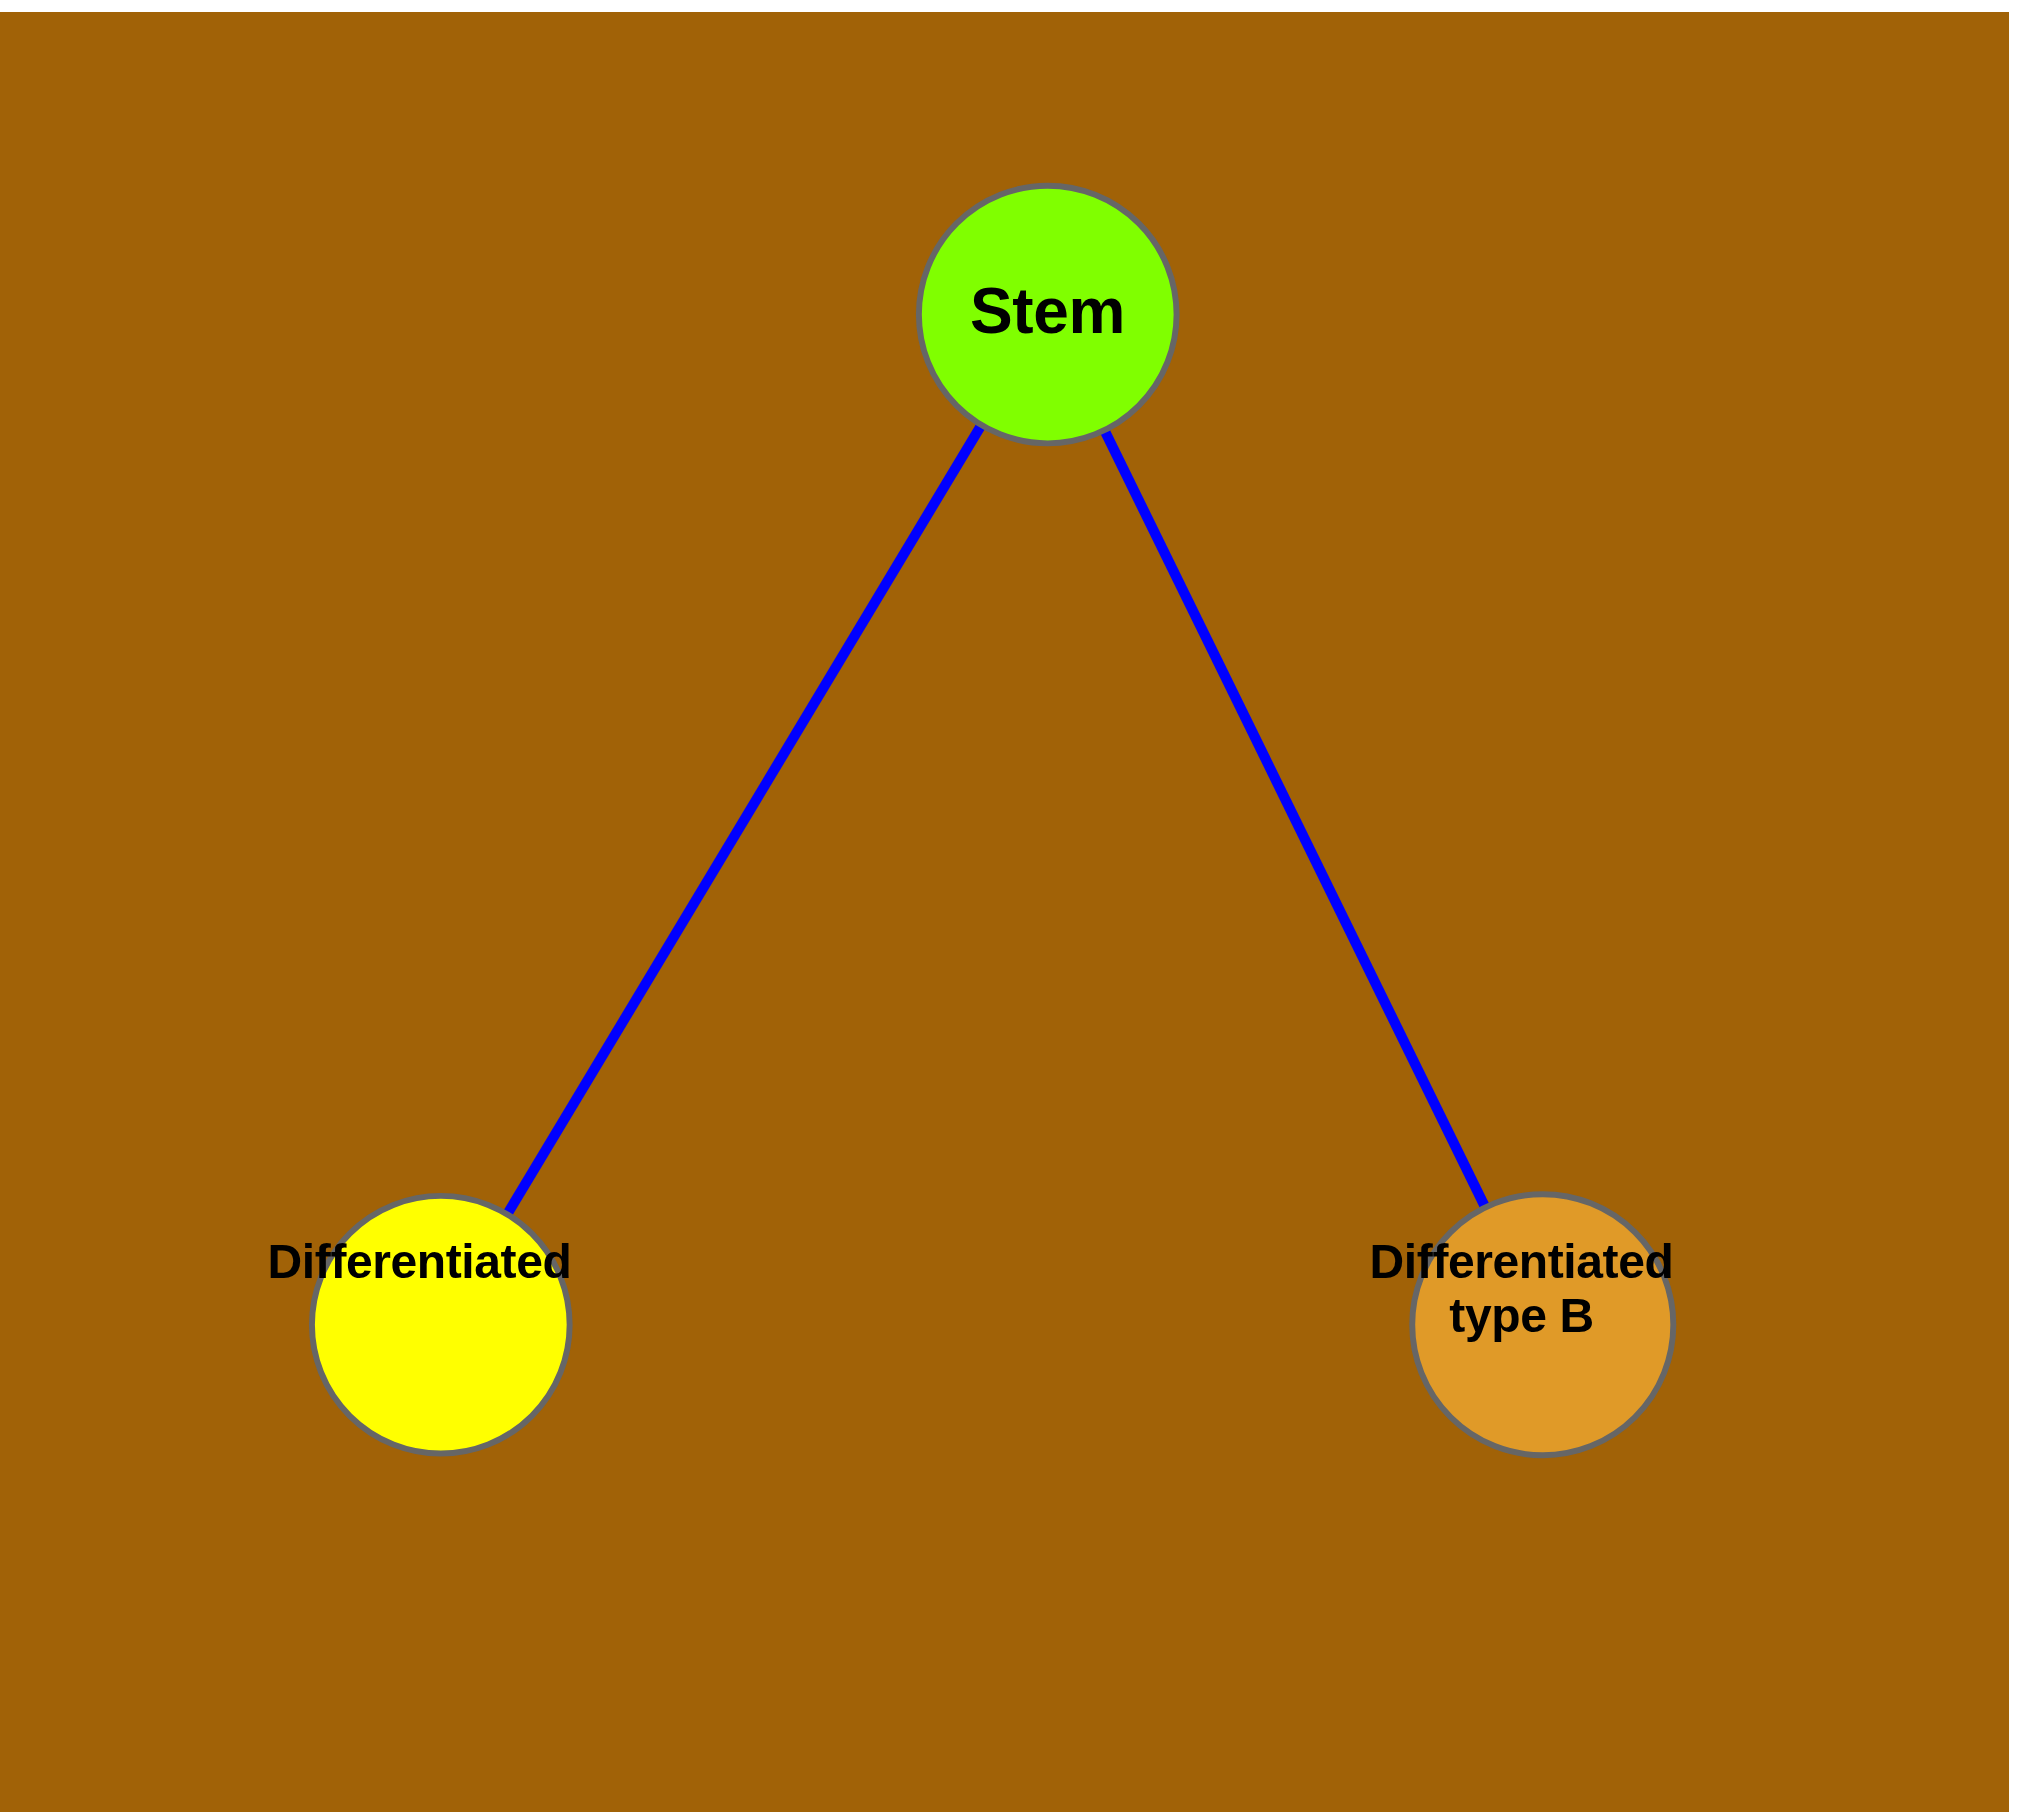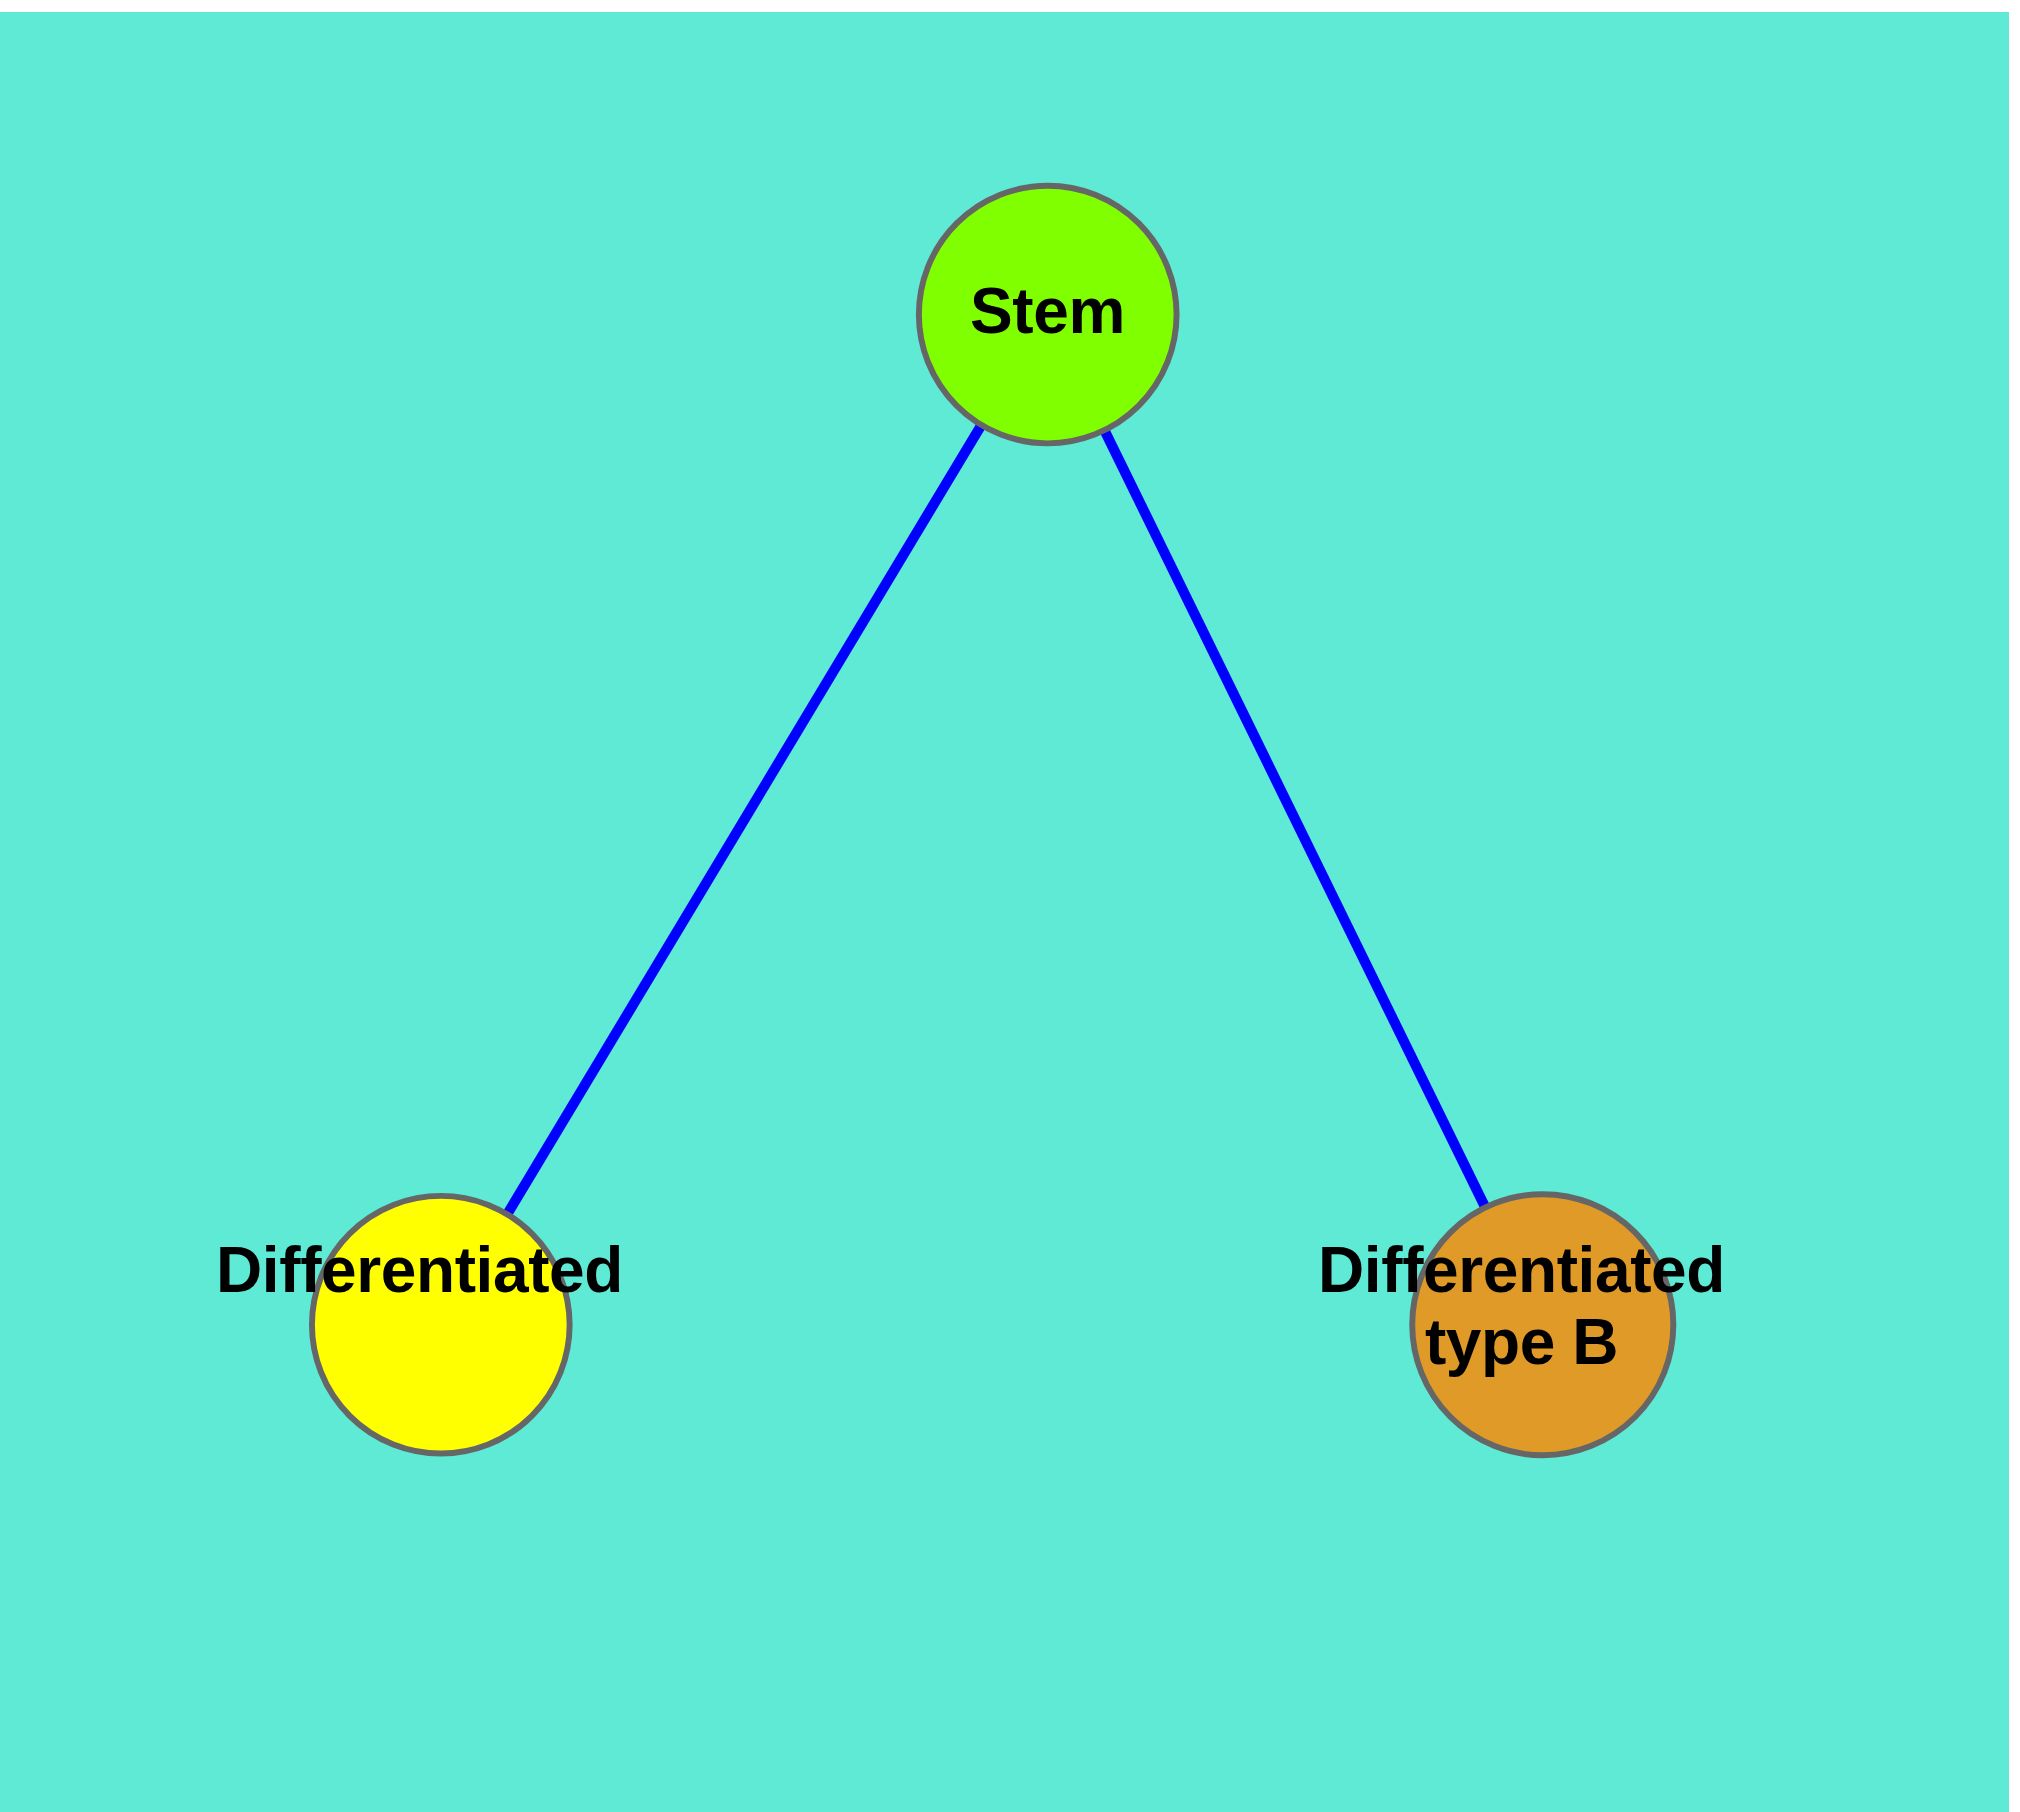--- a/index.html
+++ b/index.html
@@ -40,28 +40,28 @@
     font-family: "Liberation Sans", "DejaVu Sans", sans-serif;
     line-height: 1.12;
     white-space: nowrap;
     pointer-events: none;
     letter-spacing: -0.4px;
   }
   .node-label.single {
     font-size: 64px;
   }
   .node-label.multi {
-    font-size: 64px;
+    font-size: 48px;
   }
 </style>
 </head>
 <body>
 
 <div id="stage" style="background: rgb(255, 255, 255);">
-  <div id="canvas" style="background: #5eead4;">
+  <div id="canvas" style="background: #a16207;">
 
     <svg id="graph-svg" viewBox="0 0 2370 2124" preserveAspectRatio="none">
 
       <g>
         <line x1="1236" y1="357" x2="520" y2="1549" stroke="#0000ff" stroke-width="12" stroke-linecap="butt"></line>
         <line x1="1236" y1="357" x2="1820" y2="1549" stroke="#0000ff" stroke-width="12" stroke-linecap="butt"></line>
       </g>
 
       <g>
         <circle cx="1236" cy="357" r="152" fill="#80ff00" stroke="#666666" stroke-width="7"></circle>

